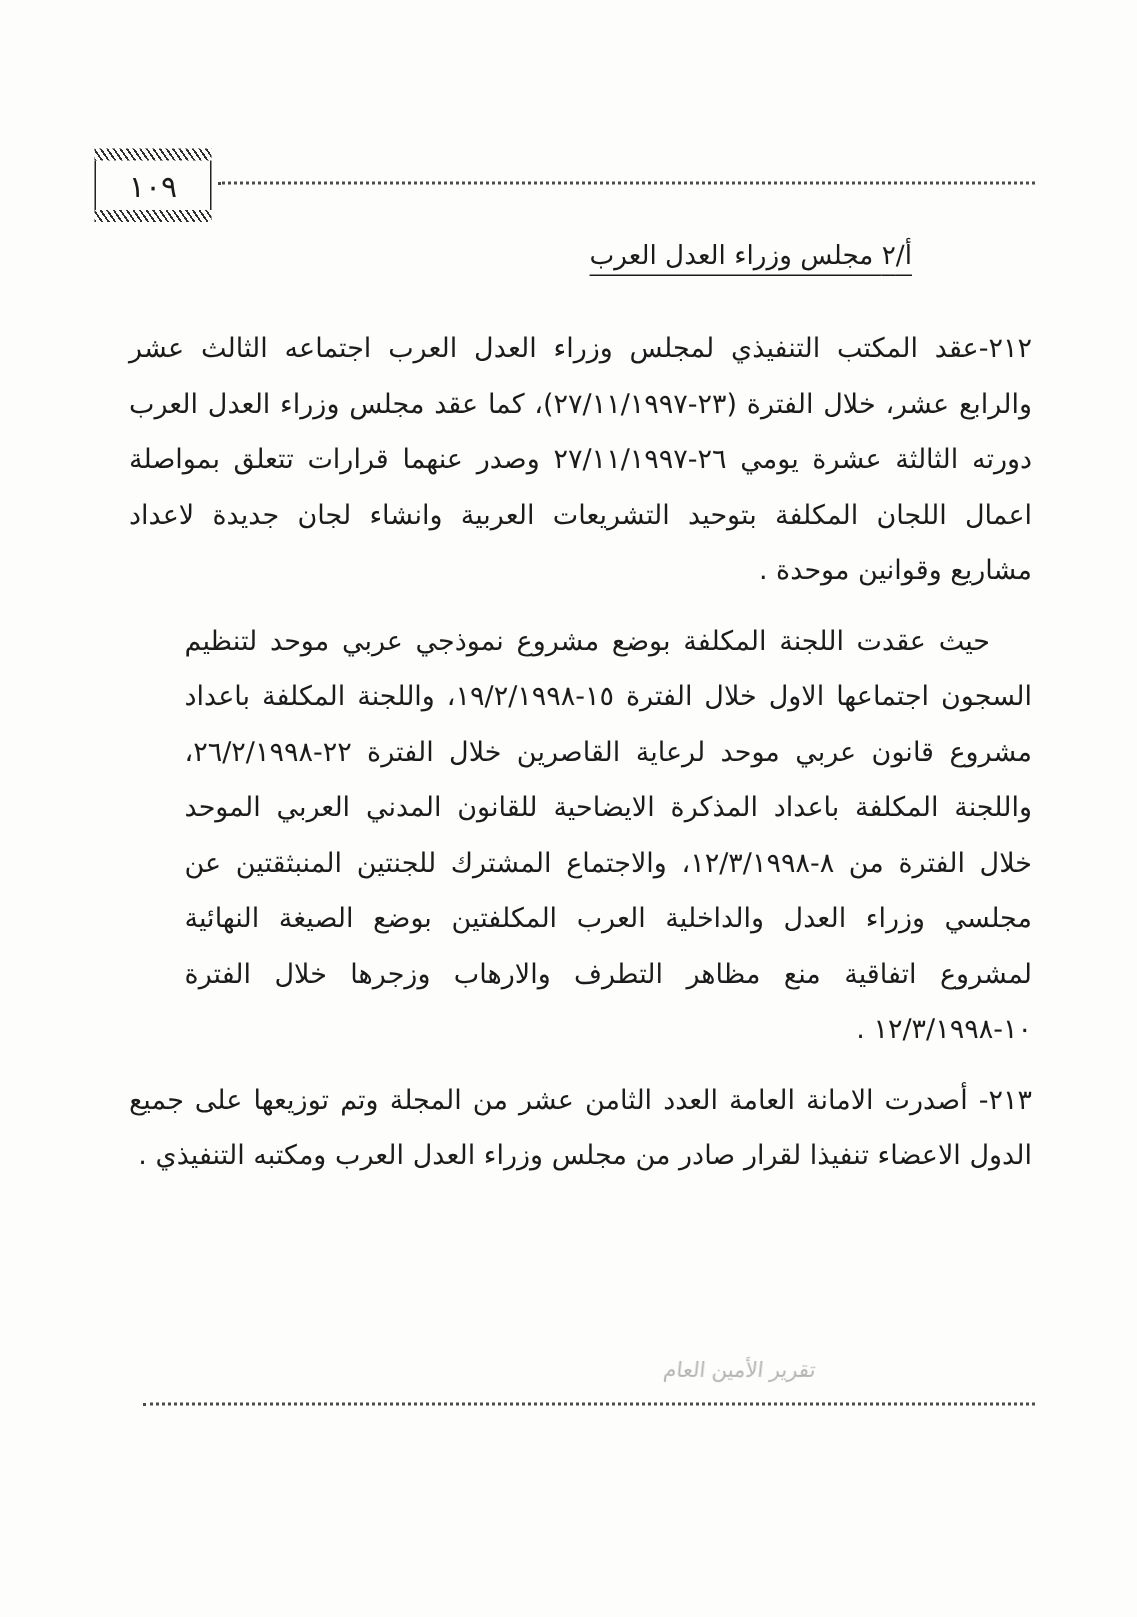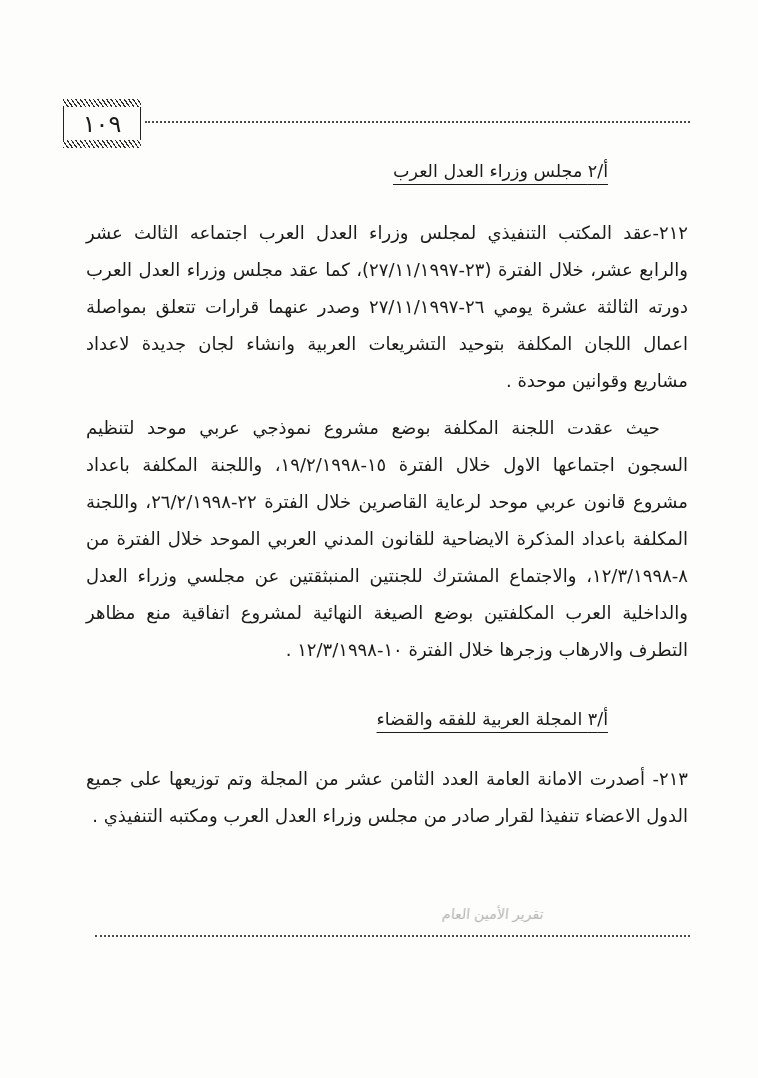--- a/index.html
+++ b/index.html
@@ -26,21 +26,21 @@
     height: 8px;
     background: repeating-linear-gradient(55deg, #2e2e2e 0 1.2px, transparent 1.2px 3.6px);
   }
   .pagenum-box {
     height: 33px;
     border-left: 1.5px solid #222;
     border-right: 1.5px solid #222;
     display: flex;
     align-items: center;
     justify-content: center;
-    font-size: 24px;
+    font-size: 20px;
     letter-spacing: 3px;
   }
 
   .top-rule {
     position: absolute;
     top: 121px;
     left: 145px;
     right: 68px;
     border-top: 2px dotted #4b4b4b;
   }
@@ -64,21 +64,21 @@
     text-decoration-thickness: 1px;
   }
   .heading.h2pos { margin-top: 38px; margin-bottom: 28px; }
 
   p.body {
     font-size: 18px;
     line-height: 37px;
     text-align: justify;
     margin-bottom: 10px;
   }
-  p.indent { text-indent: 28px; }
+  p.indent { text-indent: 28px; margin-left: 37px; }
   .marker { letter-spacing: 1px; }
 
   
   .footer-stamp {
     position: absolute;
     top: 906px;
     left: 428px;
     width: 130px;
     color: #b3b3b3;
     font-size: 14px;
@@ -111,21 +111,20 @@
   <div class="top-rule"></div>
 
   <div class="content">
 
     <h2 class="heading">أ/٢ مجلس وزراء العدل العرب</h2>
 
     <p class="body"><span class="marker">٢١٢-</span><span>عقد المكتب التنفيذي لمجلس وزراء العدل العرب اجتماعه الثالث عشر والرابع عشر، خلال الفترة (٢٣-٢٧/١١/١٩٩٧)، كما عقد مجلس وزراء العدل العرب دورته الثالثة عشرة يومي ٢٦-٢٧/١١/١٩٩٧ وصدر عنهما قرارات تتعلق بمواصلة اعمال اللجان المكلفة بتوحيد التشريعات العربية وانشاء لجان جديدة لاعداد مشاريع وقوانين موحدة .</span></p>
 
     <p class="body indent">حيث عقدت اللجنة المكلفة بوضع مشروع نموذجي عربي موحد لتنظيم السجون اجتماعها الاول خلال الفترة ١٥-١٩/٢/١٩٩٨، واللجنة المكلفة باعداد مشروع قانون عربي موحد لرعاية القاصرين خلال الفترة ٢٢-٢٦/٢/١٩٩٨، واللجنة المكلفة باعداد المذكرة الايضاحية للقانون المدني العربي الموحد خلال الفترة من ٨-١٢/٣/١٩٩٨، والاجتماع المشترك للجنتين المنبثقتين عن مجلسي وزراء العدل والداخلية العرب المكلفتين بوضع الصيغة النهائية لمشروع اتفاقية منع مظاهر التطرف والارهاب وزجرها خلال الفترة ١٠-١٢/٣/١٩٩٨ .</p>
 
-    <h2 class="heading h2pos">أ/٣ المجلة العربية للفقه والقضاء</h2>
 
     <p class="body"><span class="marker">٢١٣-</span> <span>أصدرت الامانة العامة العدد الثامن عشر من المجلة وتم توزيعها على جميع الدول الاعضاء تنفيذا لقرار صادر من مجلس وزراء العدل العرب ومكتبه التنفيذي .</span></p>
 
   </div>
 
   <div class="footer-stamp">تقرير الأمين العام</div>
 
   <div class="footer-rule"></div>
 
 </div>

